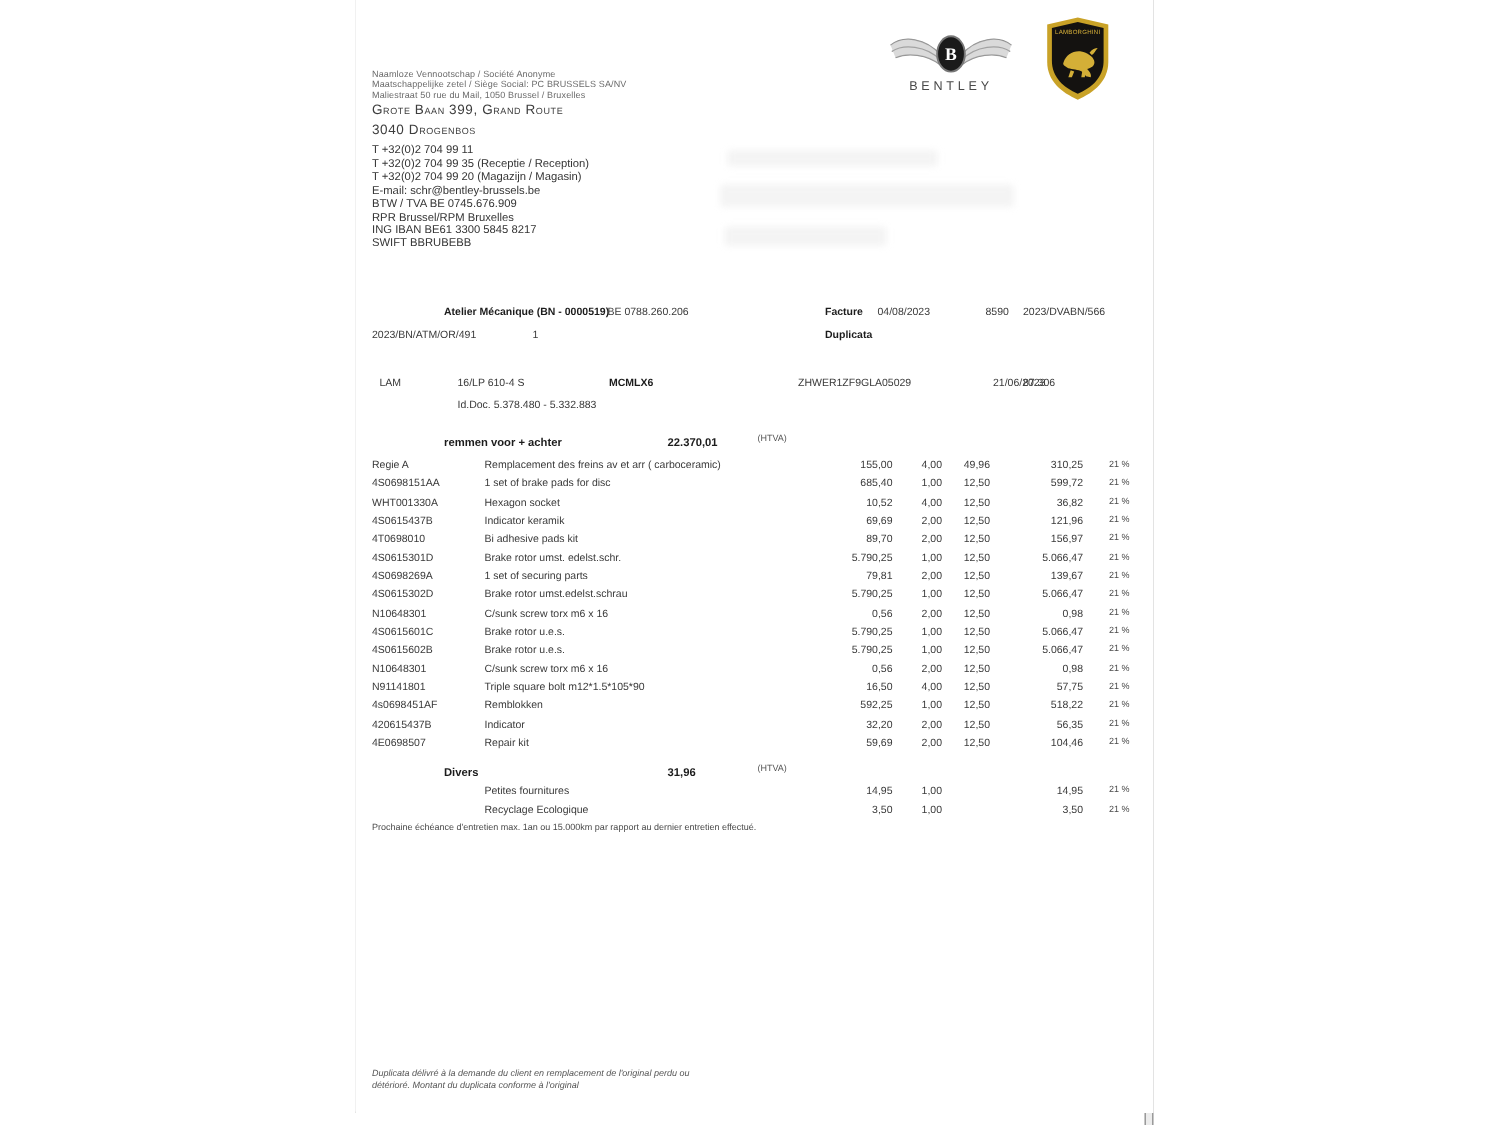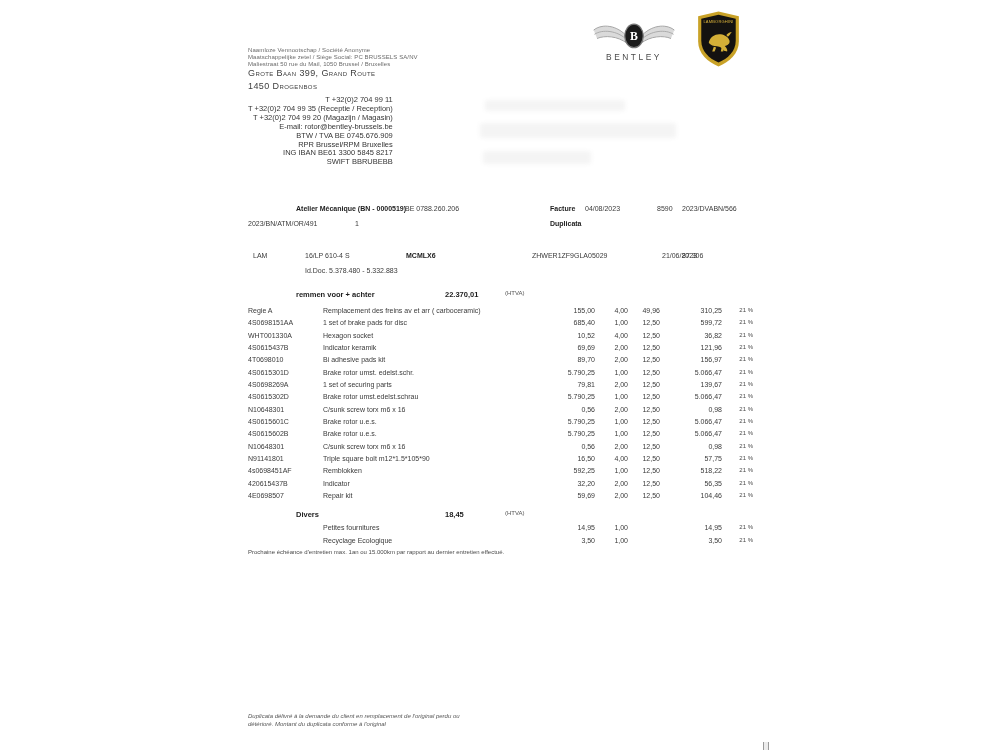--- a/index.html
+++ b/index.html
@@ -10,21 +10,21 @@
   .page { position:absolute; left:237px; top:0; width:532px; height:742px; background:#fff; }
   .edge-left  { position:absolute; left:237px; top:0; width:1px; height:742px; background:#c8c8c8; }
   .edge-bottom{ position:absolute; left:237px; top:741px; width:532px; height:1px; background:#aeaeae; }
   .scrollbar  { position:absolute; left:763px; top:0; width:6px; height:750px; background:#ececec; border-left:1px solid #9a9a9a; border-right:1px solid #9a9a9a; }
   .scroll-thumb { position:absolute; left:0; top:0; width:4px; height:560px; background:#c3c3c3; border-bottom:1px solid #8d8d8d; }
 
   .abs { position:absolute; }
   .legal { left:11px; top:47px; font-size:6px; line-height:7px; color:#6b6b6b; letter-spacing:.1px; }
   .addr1 { left:11px; top:68px; font-size:9px; font-variant:small-caps; color:#3d3d3d; letter-spacing:.4px;text-align:right; }
   .addr2 { left:11px; top:81px; font-size:9px; font-variant:small-caps; color:#3d3d3d; letter-spacing:.4px; }
-  .contact { left:11px; top:96px; font-size:7.5px; line-height:8.9px; color:#353535;text-align:right; }
+  .contact { left:11px; top:96px; font-size:7.5px; line-height:8.9px; color:#353535; }
 
   .redact { background:#f4f4f4; filter:blur(2px); border-radius:2px; }
 
   .bentley { left:355px; top:18px; width:84px; height:46px; }
   .lambo   { left:458px; top:10px; width:47px; height:58px; }
 
   .t { position:absolute; font-size:7px; white-space:nowrap; }
   .b { font-weight:bold; color:#1c1c1c;padding-left:48px; }
   .r { }
   .small { font-size:6px; color:#555; }
@@ -54,26 +54,26 @@
   </div>
 
   <div class="page">
 
     <div class="abs legal">
       <div>Naamloze Vennootschap / Société Anonyme</div>
       <div>Maatschappelijke zetel / Siège Social: PC BRUSSELS SA/NV</div>
       <div>Maliestraat 50 rue du Mail, 1050 Brussel / Bruxelles</div>
     </div>
     <div class="abs addr1">Grote Baan 399, Grand Route</div>
-    <div class="abs addr2">1450 Drogenbos</div>
+    <div class="abs addr2">3040 Drogenbos</div>
     <div class="abs contact">
       <div>T +32(0)2 704 99 11</div>
       <div>T +32(0)2 704 99 35 (Receptie / Reception)</div>
       <div>T +32(0)2 704 99 20 (Magazijn / Magasin)</div>
-      <div>E-mail: rotor@bentley-brussels.be</div>
+      <div>E-mail: schr@bentley-brussels.be</div>
       <div>BTW / TVA BE 0745.676.909</div>
       <div>RPR Brussel/RPM Bruxelles</div>
       <div>ING IBAN BE61 3300 5845 8217</div>
       <div>SWIFT BBRUBEBB</div>
     </div>
 
     <div class="abs redact" style="left:248px;top:100px;width:140px;height:11px;"></div>
     <div class="abs redact" style="left:243px;top:123px;width:196px;height:15px;"></div>
     <div class="abs redact" style="left:246px;top:151px;width:108px;height:13px;"></div>
 
@@ -285,21 +285,21 @@
           <span class="c-desc">Repair kit</span>
           <span class="c-price">59,69</span>
           <span class="c-qty">2,00</span>
           <span class="c-disc">12,50</span>
           <span class="c-total">104,46</span>
           <span class="c-vat">21 %</span>
         </div>
       </div>
 
     <span class="t b" style="left:11px;top:510px;font-size:7.5px;text-align:right;">Divers</span>
-    <span class="t b r" style="left:160px;top:510px;width:93px;font-size:7.5px;">18,45</span>
+    <span class="t b r" style="left:160px;top:510px;width:93px;font-size:7.5px;">31,96</span>
     <span class="t small" style="left:268px;top:510px;">(HTVA)</span>
 
     <div class="rows" style="top:524px;">
 
         <div class="row" style="height:13px;">
           <span class="c-desc">Petites fournitures</span>
           <span class="c-price">14,95</span>
           <span class="c-qty">1,00</span>
           <span class="c-total">14,95</span>
           <span class="c-vat">21 %</span>

